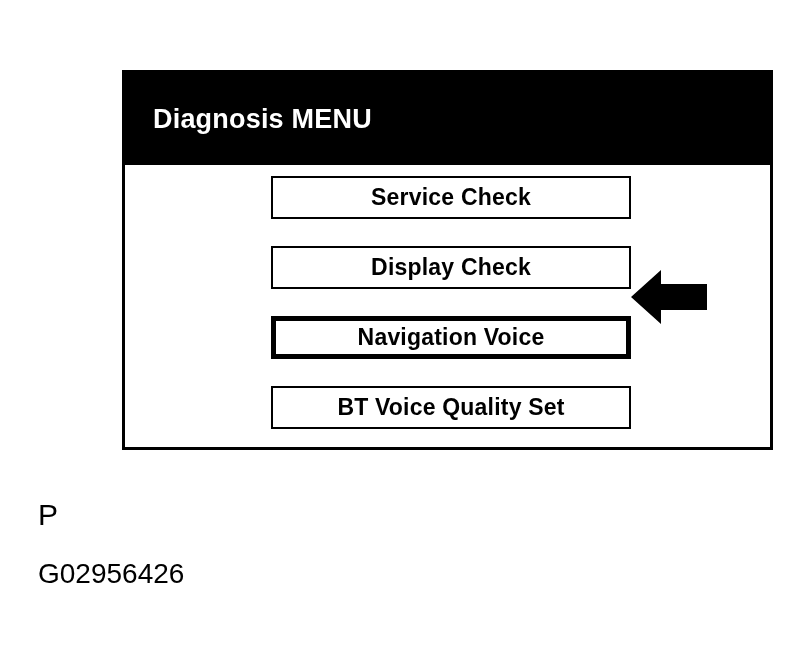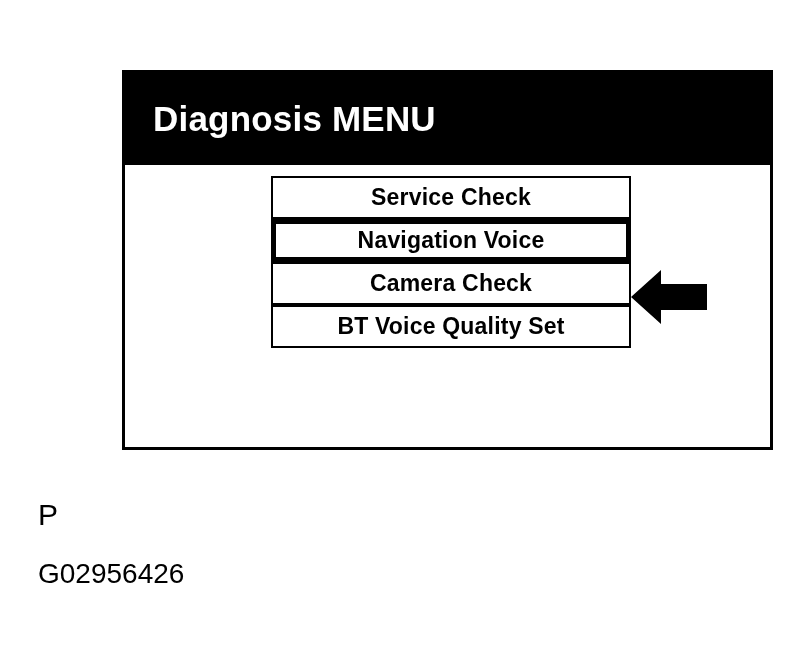--- a/index.html
+++ b/index.html
@@ -30,21 +30,21 @@
   .screen-header {
     height: 92px;
     background: #000000;
     display: flex;
     align-items: center;
   }
 
   .screen-title {
     color: #ffffff;
     font-family: "Liberation Sans Narrow", "Liberation Sans", sans-serif;
-    font-size: 35px;
+    font-size: 27px;
     font-weight: bold;
     letter-spacing: 0.2px;
     padding-left: 28px;
     white-space: nowrap;
   }
 
   .screen-body {
     position: relative;
     height: calc(100% - 92px);
     background: #ffffff;
@@ -56,21 +56,21 @@
     left: 146px;
     top: 11px;
     width: 360px;
   }
 
   .menu-button {
     position: relative;
     box-sizing: border-box;
     width: 360px;
     height: 43px;
-    margin-bottom: 0;
+    margin-bottom: 27px;
     border: 2px solid #000000;
     background: #ffffff;
     display: flex;
     align-items: center;
     justify-content: center;
     cursor: pointer;
   }
 
   .menu-button.selected {
     border-width: 5px;
@@ -129,28 +129,28 @@
   </div>
 
   <div class="screen-body">
 
     <div class="menu-list">
 
       <div class="menu-button">
         <span class="menu-button-label">Service Check</span>
       </div>
 
+      <div class="menu-button">
+        <span class="menu-button-label">Display Check</span>
+      </div>
 
       <div class="menu-button selected">
         <span class="menu-button-label">Navigation Voice</span>
       </div>
 
-      <div class="menu-button">
-        <span class="menu-button-label">Camera Check</span>
-      </div>
 
       <div class="menu-button">
         <span class="menu-button-label">BT Voice Quality Set</span>
       </div>
 
     </div>
 
     <div class="pointer-arrow">
       <svg width="76" height="54" viewBox="0 0 76 54" aria-hidden="true">
         <polygon points="0,27 30,0 30,14 76,14 76,40 30,40 30,54" fill="#000000"></polygon>

